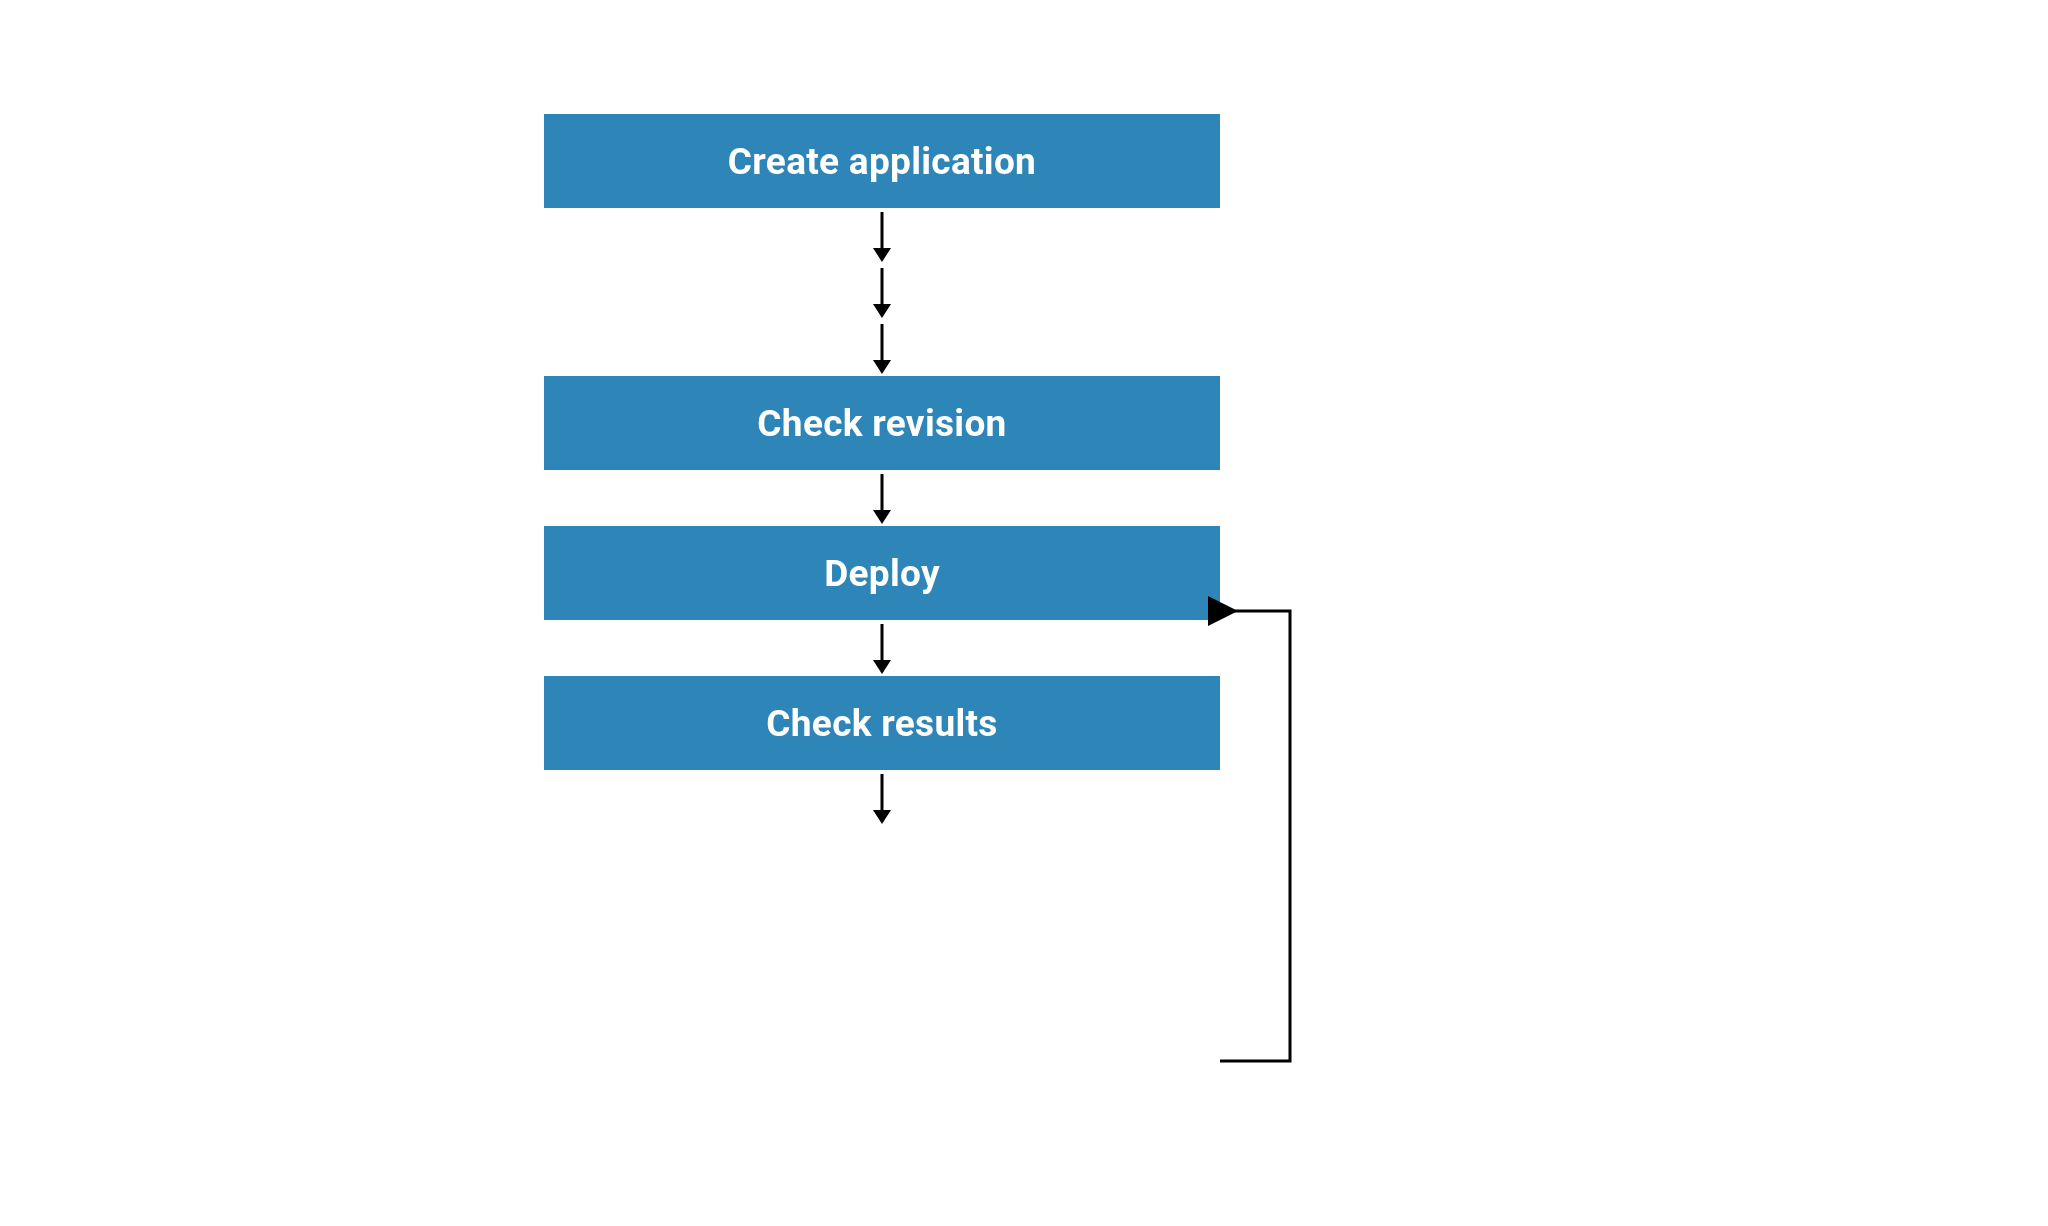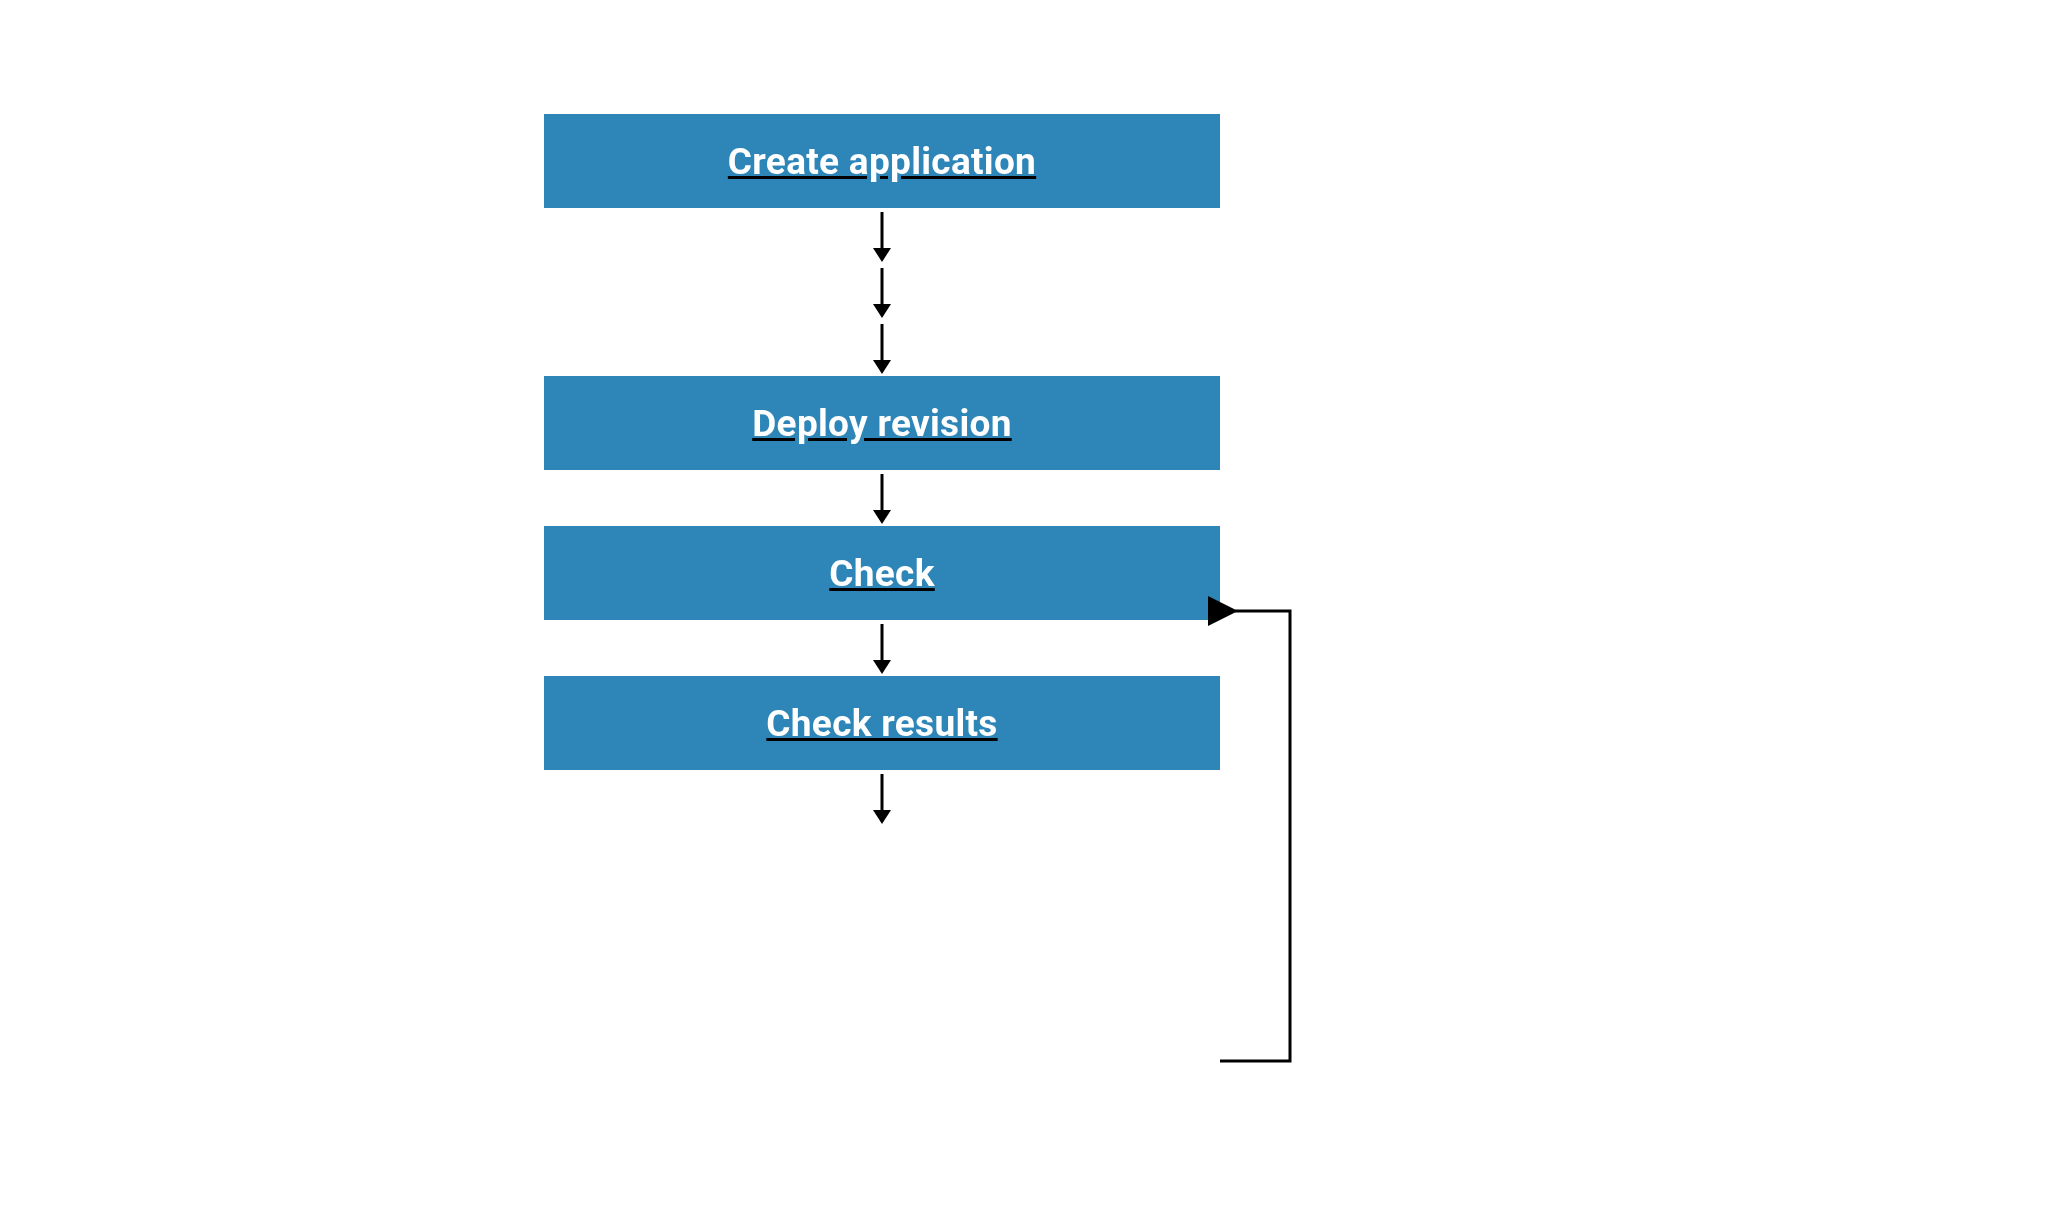--- a/index.html
+++ b/index.html
@@ -12,21 +12,20 @@
       height: 1226px;
       background: #ffffff;
       font-family: -apple-system, BlinkMacSystemFont, "Segoe UI", Roboto, Helvetica, Arial, sans-serif;
       position: relative;
     }
     .flowchart {
       position: absolute;
       left: 544px;
       top: 114px;
       width: 676px;
-      text-decoration: underline;
     }
     .step-box {
       width: 676px;
       height: 94px;
       background: #2e86b8;
       color: #ffffff;
       display: flex;
       align-items: center;
       justify-content: center;
       font-size: 37px;
@@ -89,29 +88,29 @@
   <div class="arrow-container">
     <div class="arrow-down"></div>
   </div>
 
 
   <div class="arrow-container">
     <div class="arrow-down"></div>
   </div>
 
   <div class="step-box">
-    <span>Deploy revision</span>
+    <span>Check revision</span>
   </div>
 
   <div class="arrow-container">
     <div class="arrow-down"></div>
   </div>
 
   <div class="step-box">
-    <span>Check</span>
+    <span>Deploy</span>
   </div>
 
   <div class="arrow-container">
     <div class="arrow-down"></div>
   </div>
 
   <div class="step-box">
     <span>Check results</span>
   </div>
 

